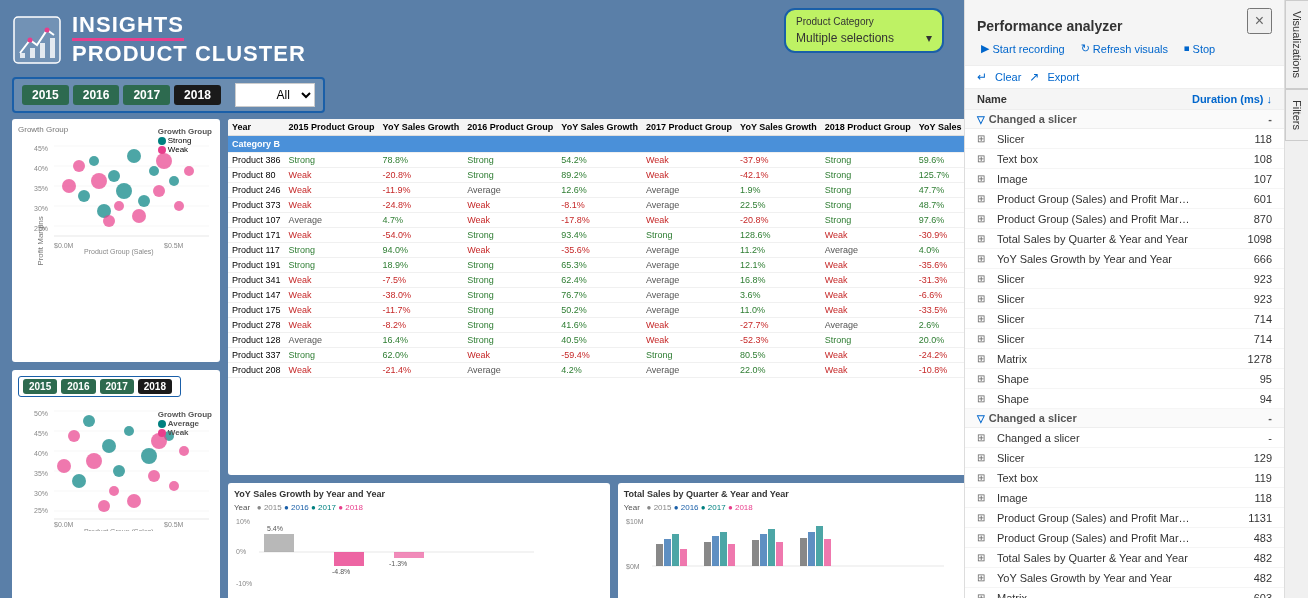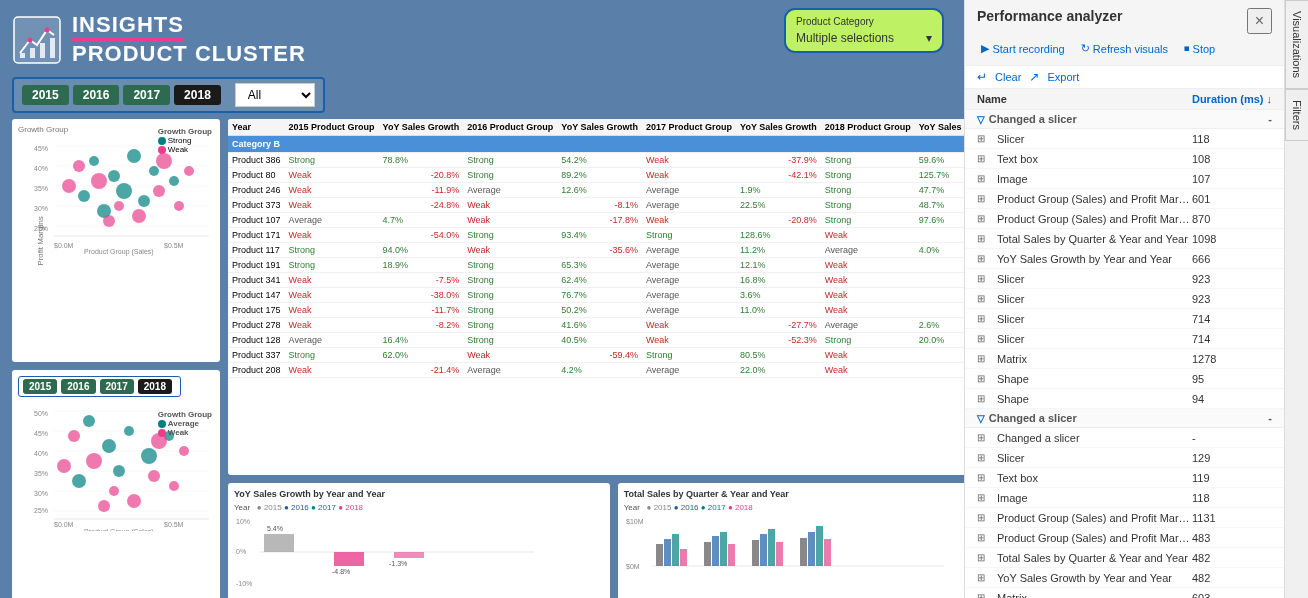--- a/index.html
+++ b/index.html
@@ -5,21 +5,21 @@
     * { box-sizing: border-box; margin: 0; padding: 0; }
     body { font-family: 'Segoe UI', sans-serif; font-size: 12px; background: #f0f0f0; display: flex; width: 1308px; height: 598px; overflow: hidden; }
 
     
     .dashboard { flex: 1; background: #5a7fa8; padding: 12px; position: relative; overflow: hidden; }
 
     
     .header { display: flex; align-items: center; margin-bottom: 10px; }
     .header-icon { width: 50px; height: 50px; margin-right: 10px; }
     .year-pill { background: #2d6a4f; color: white; padding: 3px 10px; border-radius: 3px; margin-right: 4px; font-size: 12px; font-weight: 600; cursor: pointer; }
-    .dropdown-select { margin-left: 10px; background: white; border: 1px solid #ccc; padding: 3px 8px; font-size: 12px; min-width: 80px; cursor: pointer; }
+    .dropdown-select { margin-left: 10px; background: white; border: 1px solid #ccc; padding: 3px 8px; font-size: 12px; min-width: 80px; cursor: pointer; text-align: right; }
 
     
     .product-category-box { position: absolute; top: 8px; right: 20px; background: #bef264; border: 2px solid #1a5fa8; border-radius: 11px; padding: 6px 10px; min-width: 160px; }
     .product-category-label { font-size: 10px; color: #333; margin-bottom: 4px; }
     .product-category-select { display: flex; align-items: center; justify-content: space-between; font-size: 12px; color: #333; cursor: pointer; }
 
     
     .charts-area { display: flex; gap: 8px; height: calc(100% - 80px); }
     .left-charts { display: flex; flex-direction: column; gap: 8px; width: 230px; }
     .scatter-chart { background: white; border-radius: 3px; flex: 1; padding: 6px; position: relative; }
@@ -30,44 +30,44 @@
     .bottom-chart-title { font-size: 9px; font-weight: 600; color: #333; margin-bottom: 4px; }
 
     
     .data-table { width: 100%; border-collapse: collapse; font-size: 9px; }
     .data-table th { background: #f5f5f5; border-bottom: 1px solid #ddd; padding: 3px 4px; text-align: left; font-weight: 600; white-space: nowrap; position: sticky; top: 0; }
     .data-table td { padding: 2px 4px; border-bottom: 1px solid #f0f0f0; white-space: nowrap; }
     .strong { color: #2e7d32; }
     .weak { color: #c62828; }
     .average { color: #555; }
     .positive { color: #2e7d32; }
-    .negative { color: #c62828; text-align: right; }
+    .negative { color: #c62828; }
     .table-scroll { max-height: 280px; overflow-y: auto; }
 
     
     .perf-panel { width: 320px; background: white; border-left: 1px solid #ddd; display: flex; flex-direction: column; height: 598px; }
     .perf-header { padding: 8px 12px; border-bottom: 1px solid #eee; background: #f5f5f5; }
-    .perf-title-row { display: flex; align-items: flex-start; justify-content: space-between; margin-bottom: 6px; }
+    .perf-title-row { display: flex; align-items: flex-end; justify-content: space-between; margin-bottom: 6px; }
     .perf-title { font-size: 14px; font-weight: 600; color: #333; }
     .close-btn { cursor: pointer; color: #666; font-size: 16px; padding: 2px 6px; }
     .perf-actions { display: flex; align-items: center; gap: 8px; flex-wrap: wrap; }
     .perf-btn { display: flex; align-items: center; gap: 3px; color: #0066cc; font-size: 11px; cursor: pointer; background: none; border: none; padding: 2px 4px; }
     .perf-sub-actions { display: flex; gap: 8px; align-items: center; padding: 4px 12px; border-bottom: 1px solid #eee; font-size: 11px; }
     .clear-btn { color: #0066cc; cursor: pointer; }
     .export-btn { color: #0066cc; cursor: pointer; }
 
     
     .perf-table-header { display: flex; align-items: center; padding: 4px 12px; background: #f5f5f5; border-bottom: 1px solid #eee; font-size: 11px; font-weight: 600; color: #333; }
     .perf-name-col { flex: 1; }
     .perf-dur-col { width: 90px; text-align: right; cursor: pointer; color: #0066cc; }
     .perf-list { flex: 1; overflow-y: auto; }
     .perf-item { display: flex; align-items: center; padding: 2px 12px; border-bottom: 1px solid #f5f5f5; font-size: 11px; min-height: 20px; }
     .perf-item-icon { width: 16px; margin-right: 4px; color: #666; font-size: 10px; }
     .perf-item-name { flex: 1; color: #333; overflow: hidden; text-overflow: ellipsis; white-space: nowrap; }
-    .perf-item-dur { width: 80px; color: #333; }
+    .perf-item-dur { width: 80px; text-align: right; color: #333; }
     .perf-section-header { padding: 3px 12px; background: #fafafa; font-size: 11px; font-weight: 600; color: #555; border-bottom: 1px solid #eee; display: flex; align-items: center; gap: 4px; }
     .funnel-icon { color: #0066cc; font-size: 10px; }
   </style>
 </head>
 <body>
 
 <div class="dashboard">
 
   <div class="header">
     <svg class="header-icon" viewBox="0 0 50 50" fill="none" xmlns="http://www.w3.org/2000/svg">

